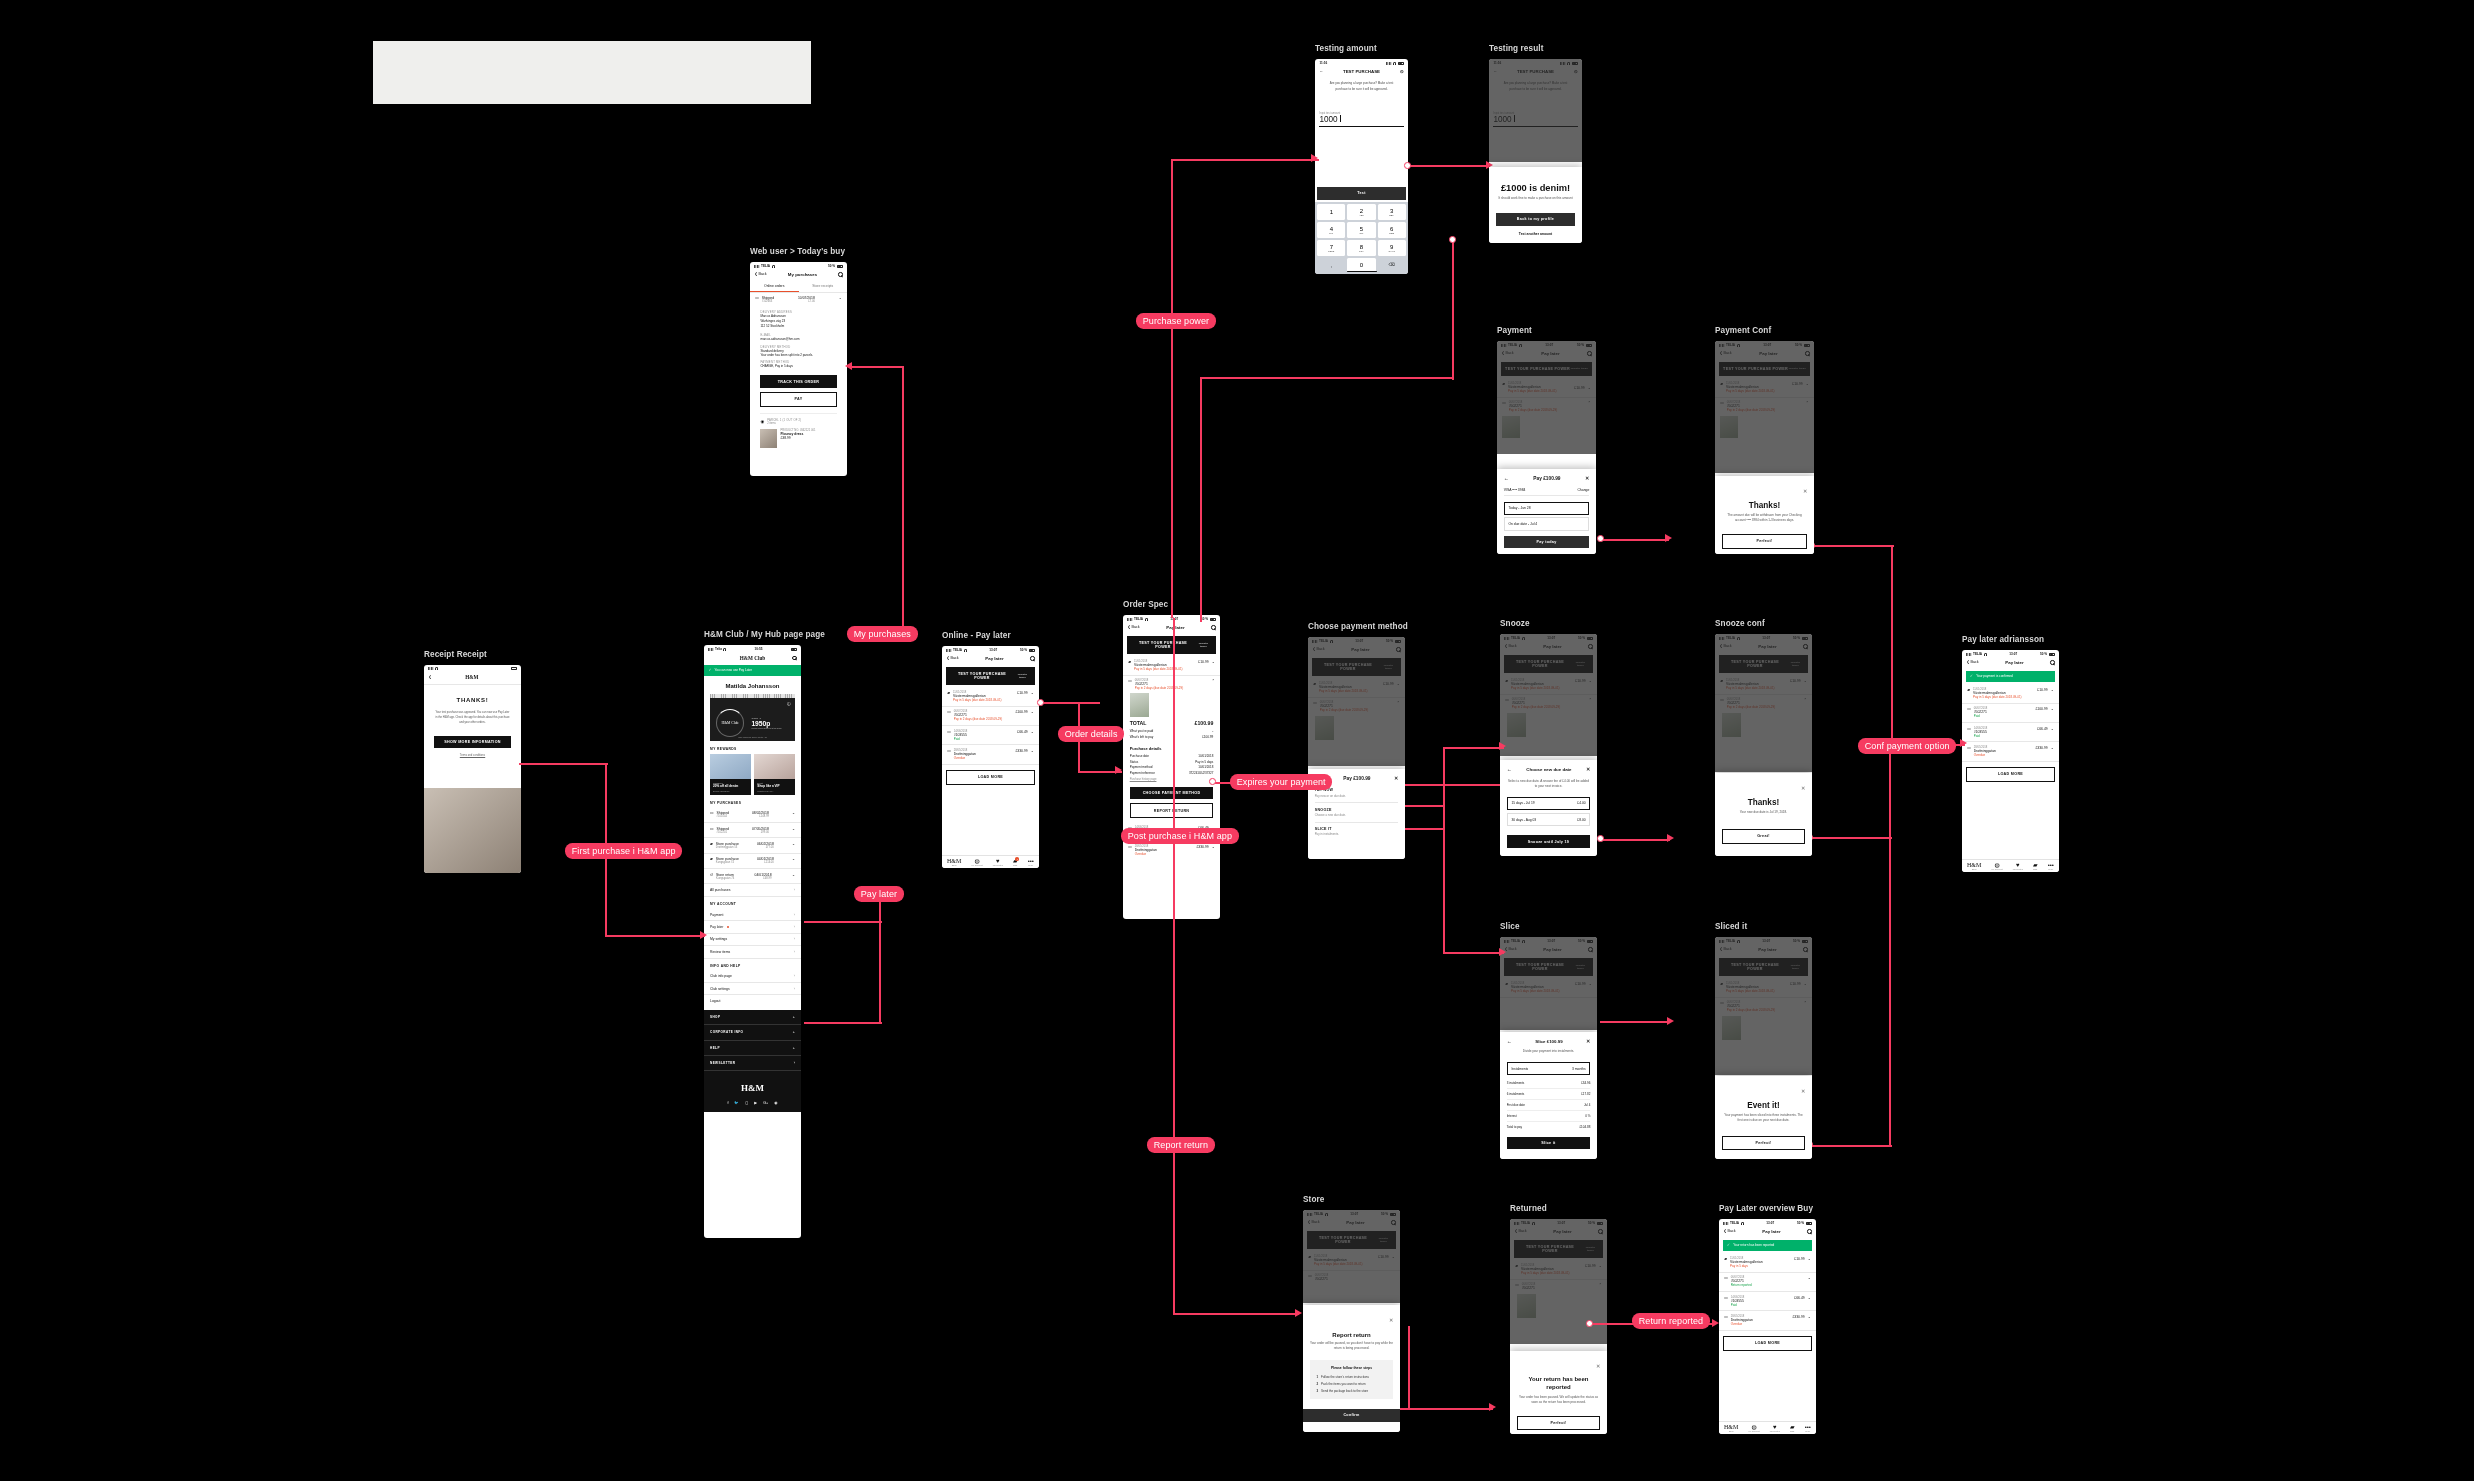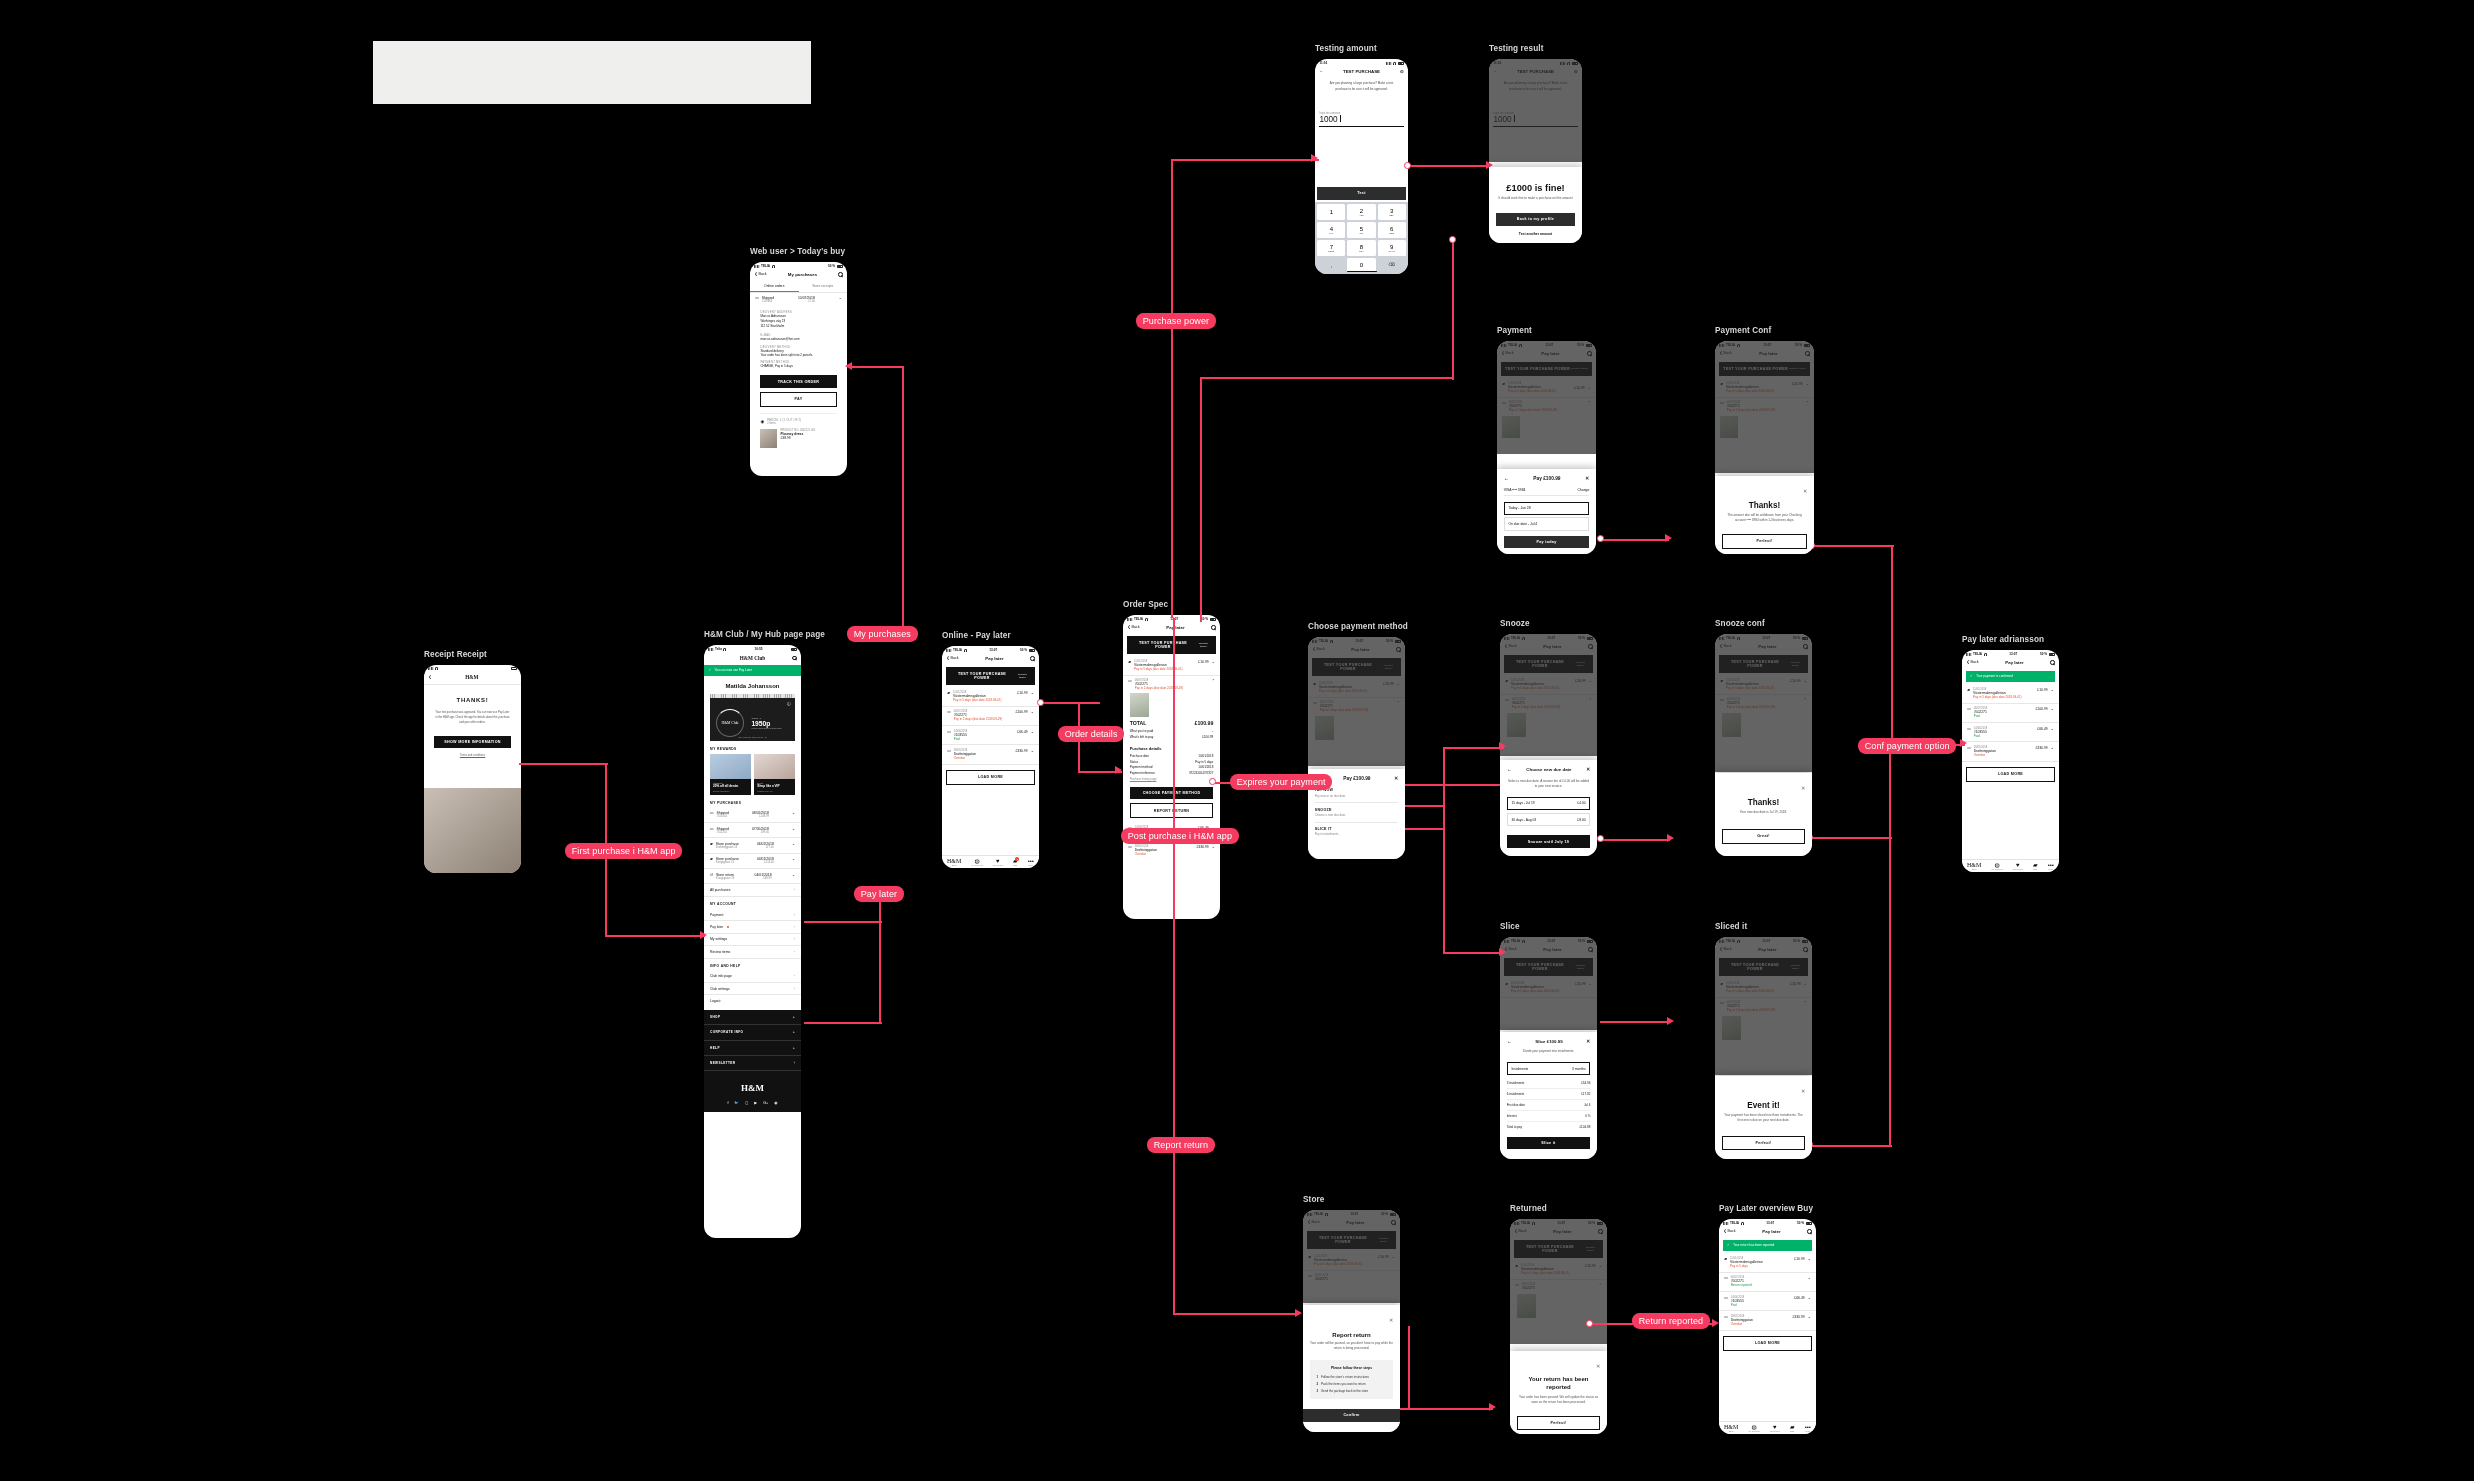--- a/index.html
+++ b/index.html
@@ -13,21 +13,21 @@
 
   
   .frame { position:absolute; }
   .frame-title {
     position:absolute; top:-15px; left:0;
     font-size:8.2px; font-weight:700; color:#d8d8d8;
     white-space:nowrap; letter-spacing:0.1px;
   }
   .phone {
     position:relative; background:#fff; overflow:hidden;
-    border-radius:12px;
+    border-radius:3px;
   }
   .phone.dim::after{
     content:""; position:absolute; inset:0; background:rgba(40,40,40,.72);
     pointer-events:none;
   }
   .phone.dim.half::after{ bottom:auto; height:var(--dimh,55%); }
 
   
   .sbar{
     display:flex; align-items:center; justify-content:space-between;
@@ -315,21 +315,21 @@
       </div>
       <div style="padding:3.7px 9px;text-align:center;font-size:3px;line-height:1.8;color:#4a4a4a;">Are you planning a large purchase? Make a test purchase to be sure it will be approved.</div>
       <div style="padding:16.3px 4.4px 0;">
         <div class="tiny">Input test amount</div>
         <div style="display:flex;align-items:baseline;border-bottom:0.9px solid #111;padding-bottom:1.5px;">
           <span style="font-size:8.2px;color:#111;">1000</span>
           <span style="width:0.6px;height:7.4px;background:#111;margin-left:2.2px;"></span>
         </div>
       </div>
       <div class="sheet" style="height:76px;padding-top:10.4px;">
-        <h3 style="font-size:9.3px;">£1000 is fine!</h3>
+        <h3 style="font-size:9.3px;">£1000 is denim!</h3>
         <p>It should work fine to make a purchase on this amount</p>
         <div class="blk-btn" style="background:#2d2d2d;margin-top:12px;">Back to my profile</div>
         <div style="text-align:center;font-size:3.4px;font-weight:700;margin-top:6px;color:#111;">Test another amount</div>
       </div>
     </div>
   </div>
 
   <div class="frame" style="left:750px;top:262px;">
     <div class="frame-title">Web user &gt; Today's buy</div>
     <div class="phone" style="width:97px;height:214px;">

